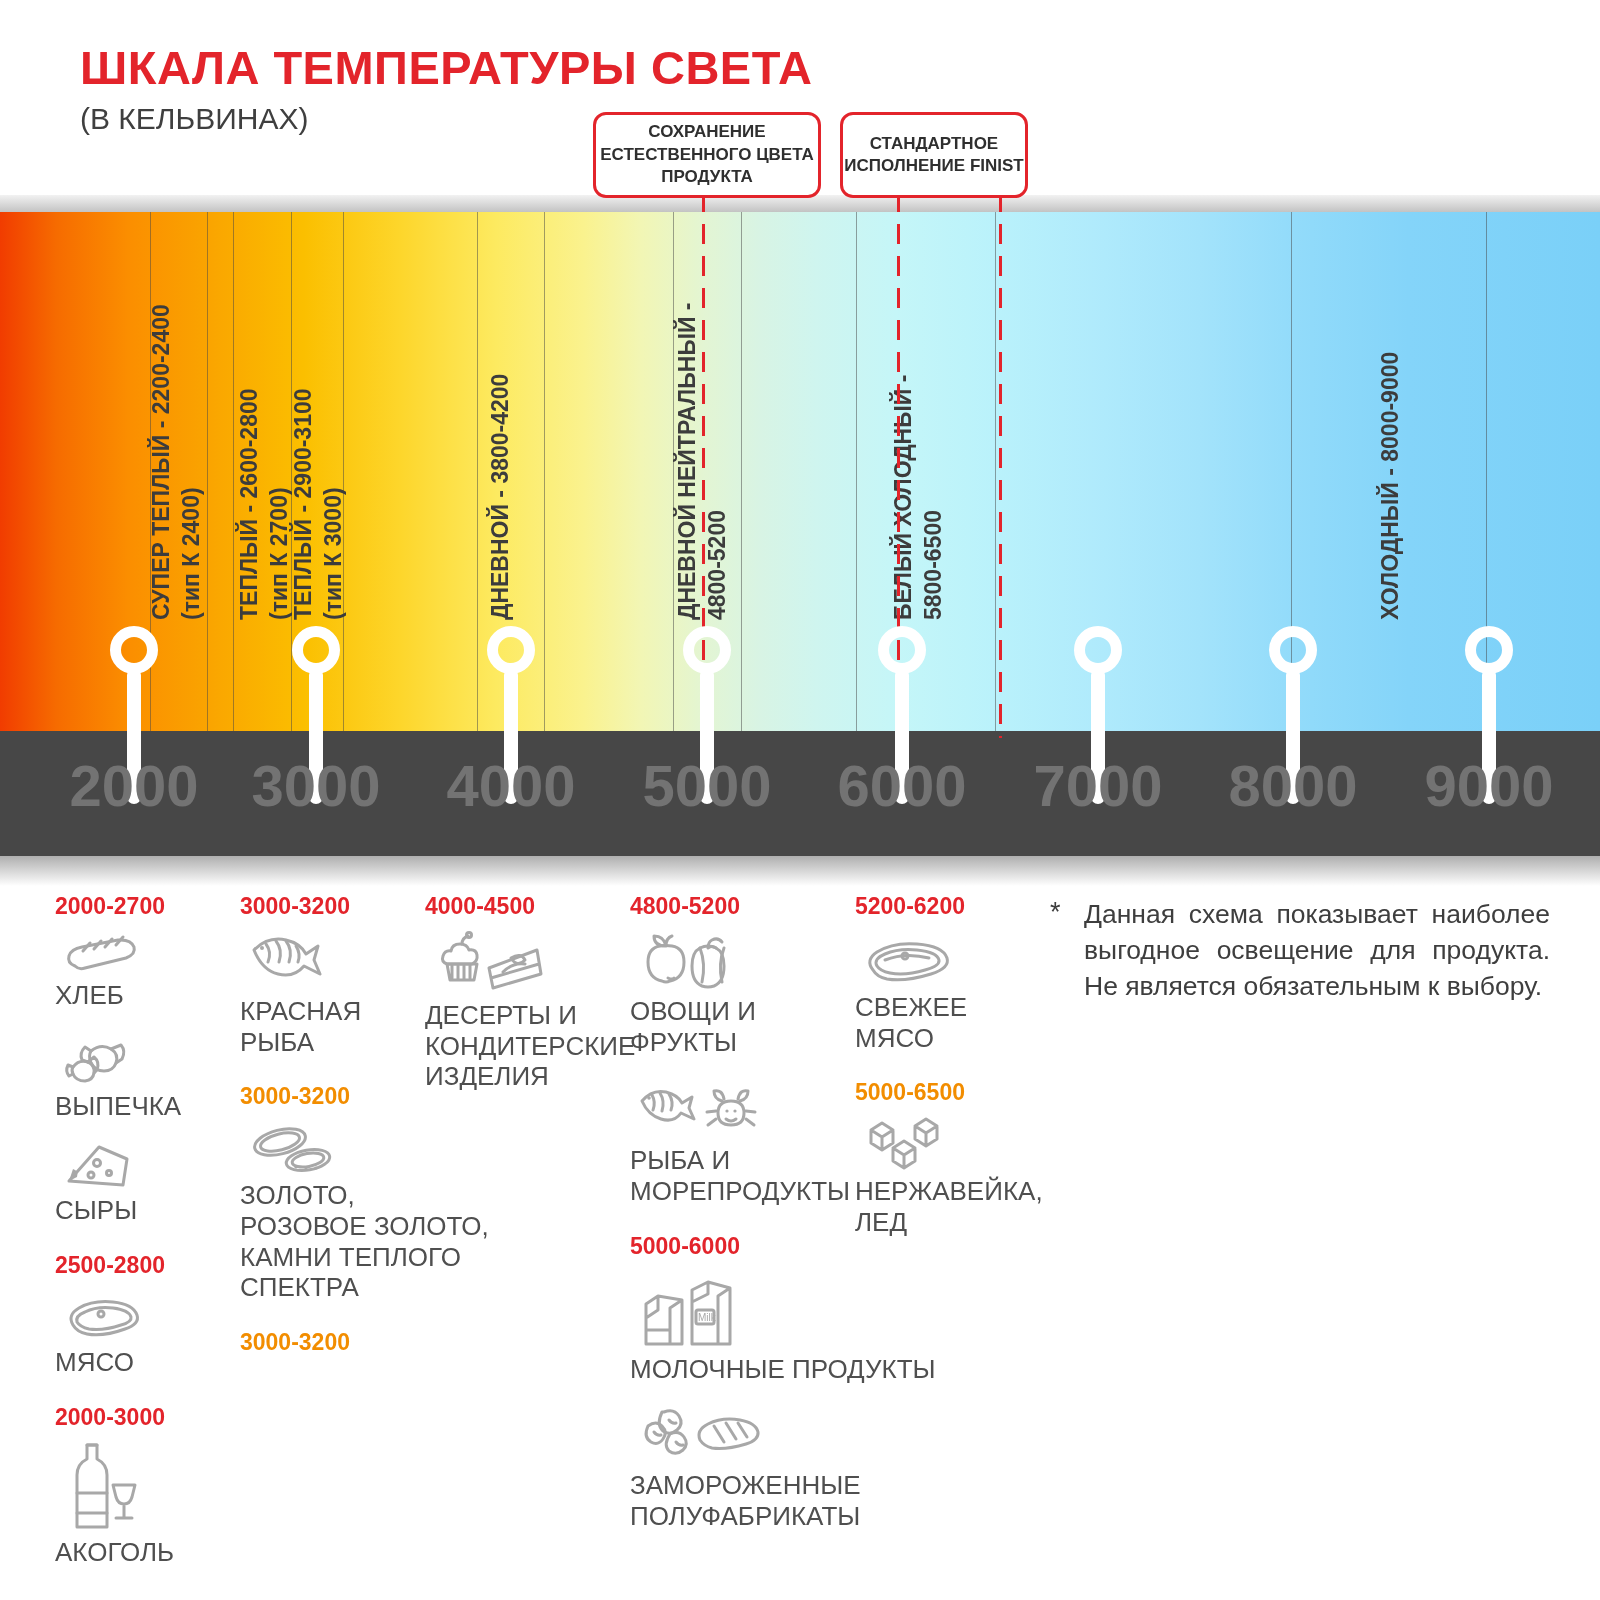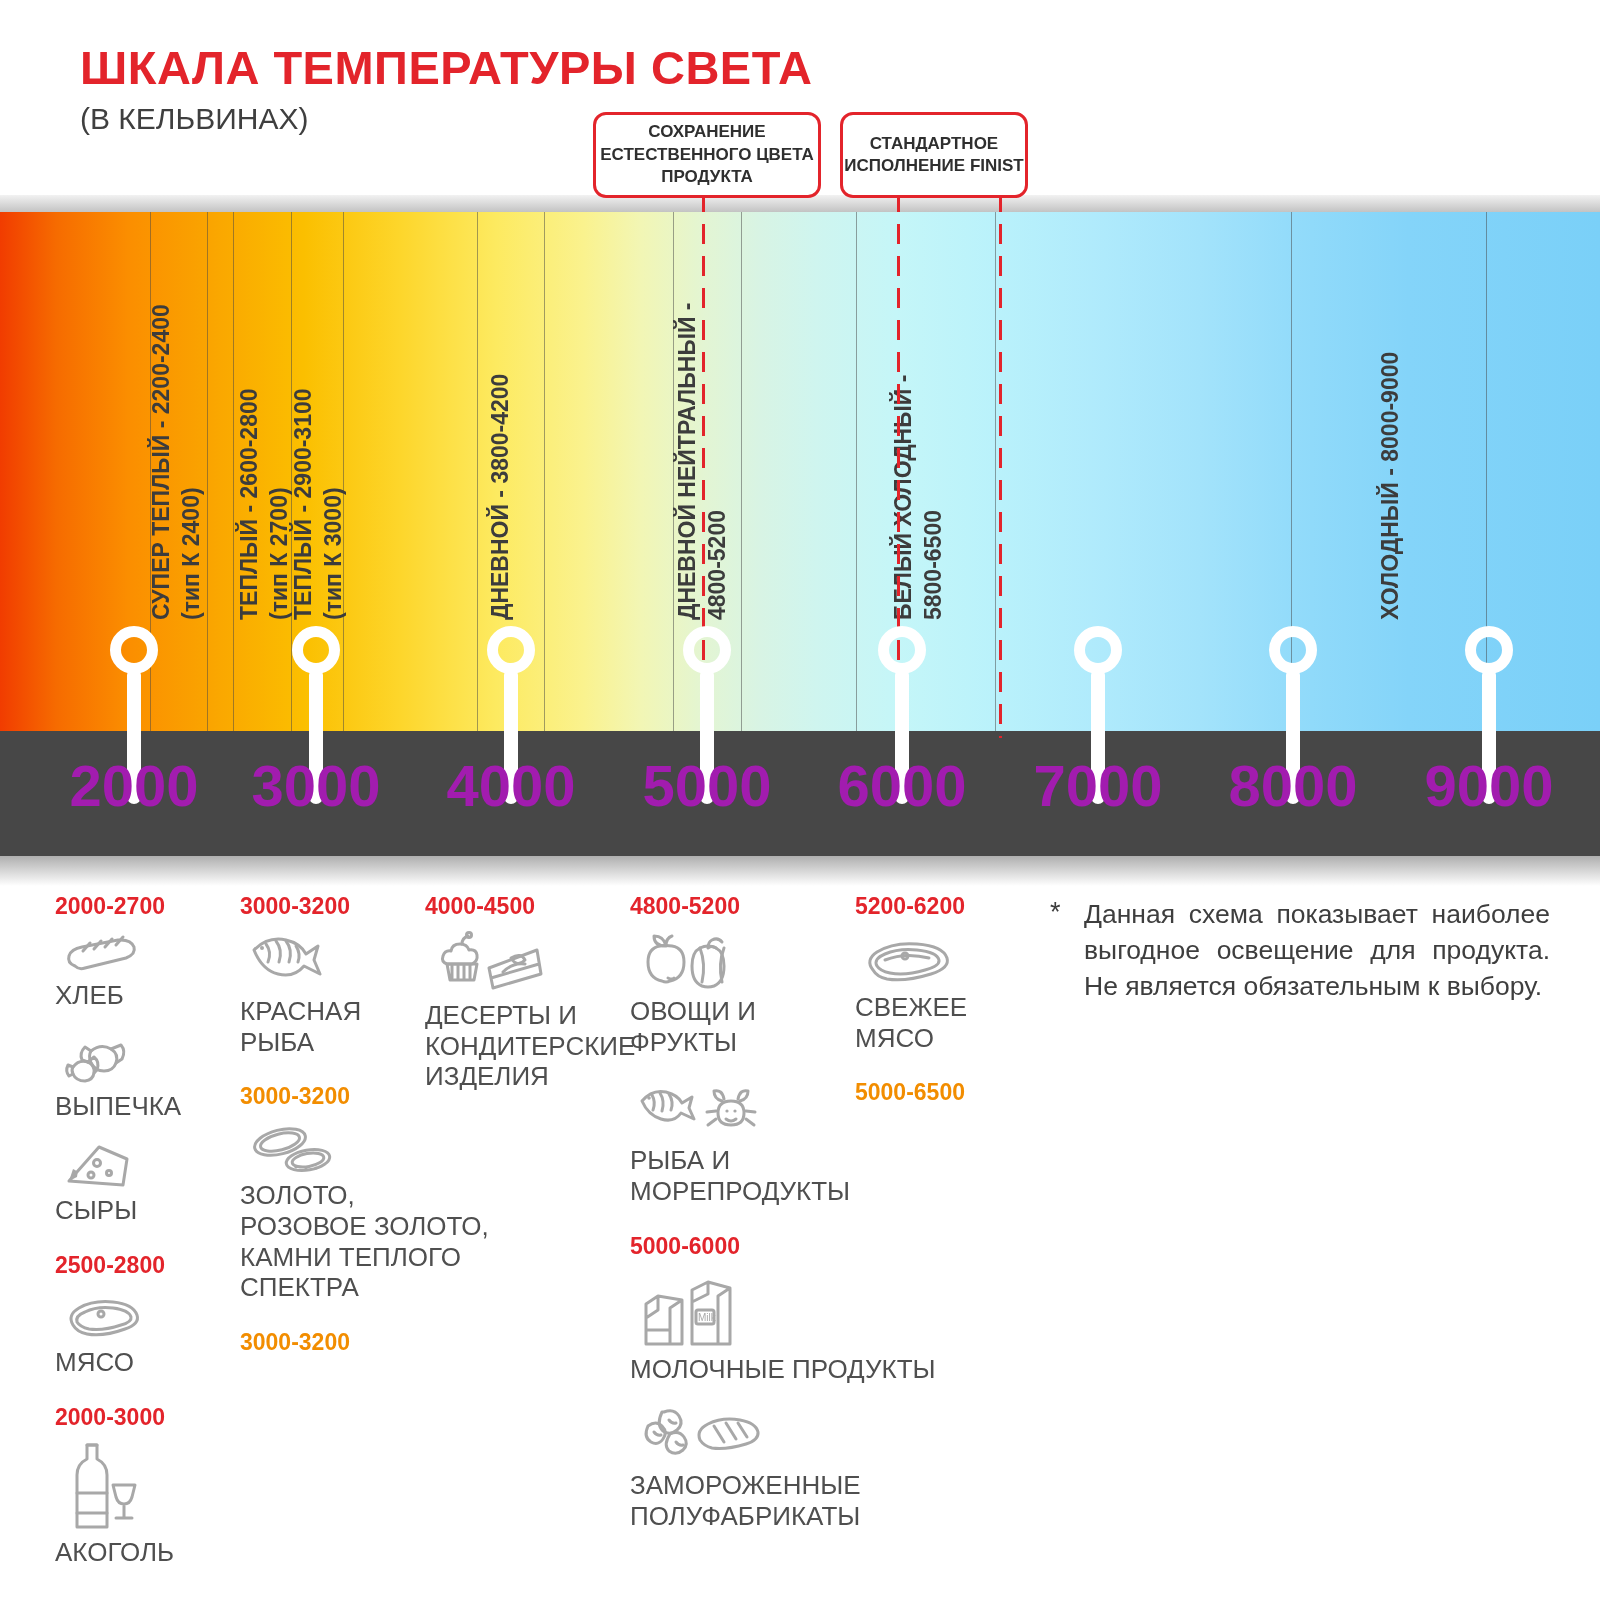--- a/index.html
+++ b/index.html
@@ -38,21 +38,21 @@
   .dark-bar{position:absolute;left:0;top:731px;width:100%;height:125px;background:#474747;}
   .bottom-shadow{position:absolute;left:0;top:856px;width:100%;height:30px;
                  background:linear-gradient(to bottom,rgba(95,95,95,.5),rgba(255,255,255,0));}
 
   
   .pin{position:absolute;top:626px;width:48px;height:178px;margin-left:-24px;z-index:6;}
   .pin .ring{position:absolute;left:0;top:0;width:26px;height:26px;border:11px solid #fff;border-radius:50%;}
   .pin .stem{position:absolute;left:17px;top:42px;width:14px;height:136px;background:#fff;border-radius:7px;}
 
   
-  .tick{position:absolute;top:752px;transform:translateX(-50%);color:#a21caf;font-size:58px;font-weight:bold;z-index:6;}
+  .tick{position:absolute;top:752px;transform:translateX(-50%);color:#737373;font-size:58px;font-weight:bold;z-index:6;}
 
   
   .zlabel{position:absolute;transform-origin:0 100%;transform:rotate(-90deg);
           white-space:nowrap;font-weight:bold;color:#3c3c3c;font-size:23px;line-height:30px;z-index:3;}
   .zlabel div{height:30px;}
 
   
   .col{position:absolute;top:893px;}
   .range{font-size:23px;font-weight:bold;margin:26px 0 10px 0;}
   .range.first{margin-top:0;}
@@ -335,20 +335,29 @@
         <path d="M10 40 Q2 30 14 22 Q30 12 54 14 Q80 16 84 28 Q87 38 68 44 Q42 52 24 49 Q14 47 10 40 Z"></path>
         <path d="M14 36 Q10 29 22 24 Q36 18 54 20 Q74 22 76 30 Q77 36 62 40 Q42 46 27 43 Q17 41 14 36 Z"></path>
         <path d="M22 30 q20 -8 44 -2"></path>
           <circle cx="42" cy="26" r="3"></circle>
       </svg>
       <div class="ilabel">СВЕЖЕЕ
 МЯСО</div>
     </div>
 
     <div class="range orange">5000-6500</div>
+    <div class="item">
+      <svg class="icon" width="96" height="56" viewBox="0 0 96 56">
+        <path d="M8 14 l11 -7 11 7 0 13 -11 7 -11 -7 Z M8 14 l11 7 11 -7 M19 21 v13"></path>
+        <path d="M52 10 l11 -7 11 7 0 13 -11 7 -11 -7 Z M52 10 l11 7 11 -7 M63 17 v13"></path>
+        <path d="M30 32 l11 -7 11 7 0 13 -11 7 -11 -7 Z M30 32 l11 7 11 -7 M41 39 v13"></path>
+      </svg>
+      <div class="ilabel">НЕРЖАВЕЙКА,
+ЛЕД</div>
+    </div>
   </div>
 
   <div class="footnote">
     <div class="mark">*</div>
     <div class="ftext">Данная схема показывает наиболее выгодное освещение для продукта. Не является обязательным к выбору.</div>
   </div>
 
 </div>
 
 </body></html>

